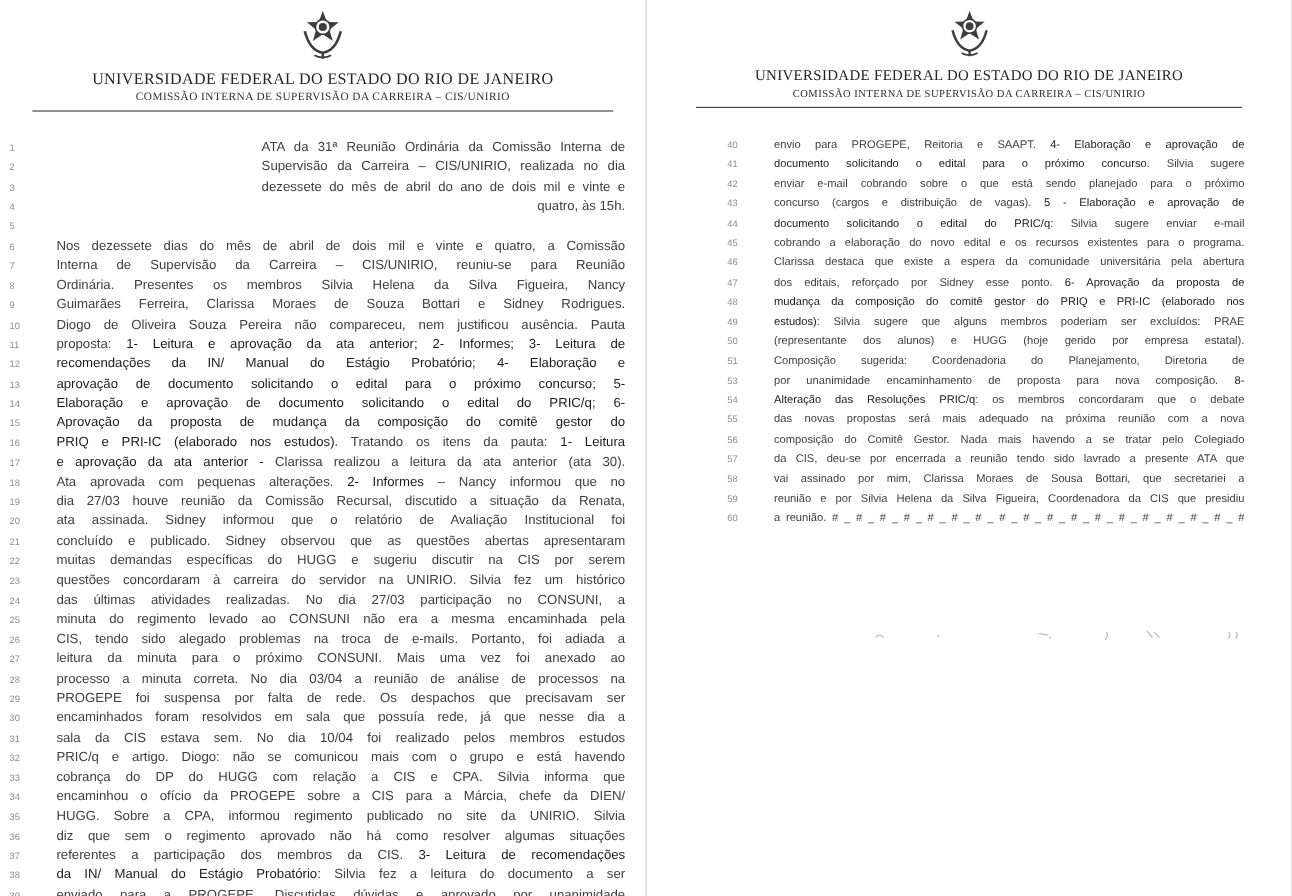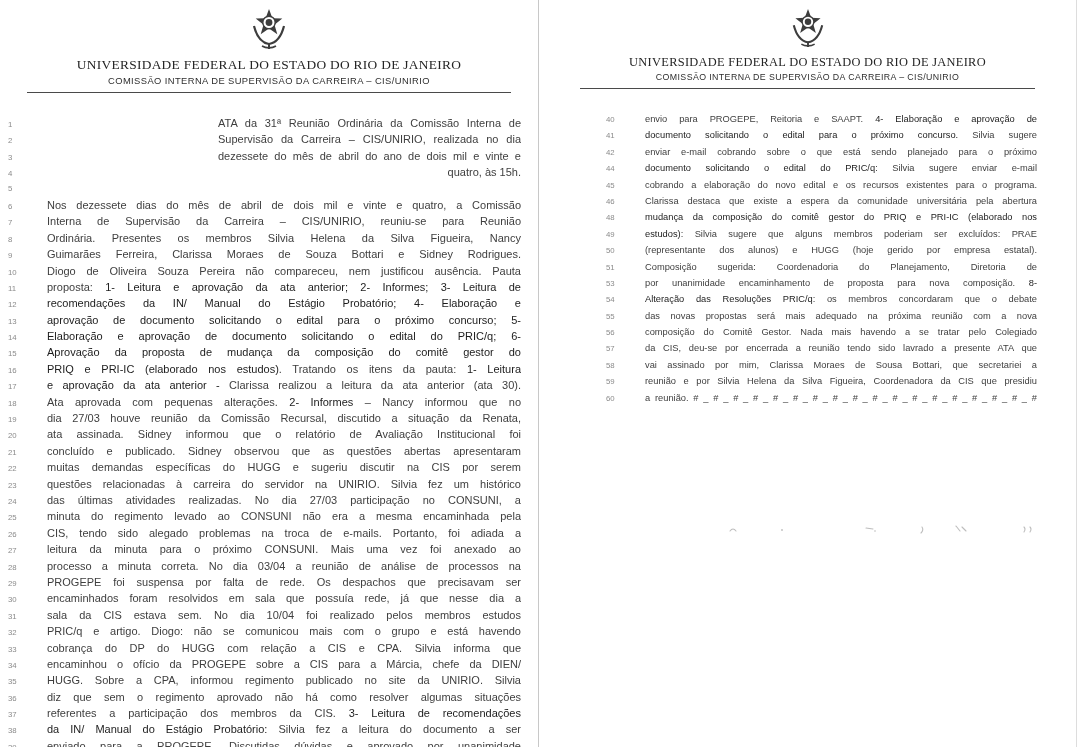--- a/index.html
+++ b/index.html
@@ -26,21 +26,21 @@
   .crest { display: inline-block; height: 42px; }
   .uni-title {
     font-family: "Liberation Serif", serif;
     font-size: 13.4px;
     letter-spacing: 0.3px;
     color: #242424;
     margin-top: 3px;
     white-space: nowrap;
   }
   .uni-sub {
-    font-family: Liberation Sans, sans-serif;
+    font-family: Liberation Serif, serif;
     font-size: 9.4px;
     letter-spacing: 0.4px;
     color: #2e2e2e;
     margin-top: 2px;
     white-space: nowrap;
   }
   .page-2 .uni-title { font-size: 12.4px; }
   .page-2 .uni-sub { font-size: 8.8px; }
   .header-rule { border-top: 1px solid #4a4a4a; margin: 6px auto 0 auto; }
   .page-1 .header-rule { width: 484px; }
@@ -196,21 +196,21 @@
         <div class="line-row">
           <span class="line-num">21</span>
           <span class="line-text just"><span>concluído e publicado. Sidney observou que as questões abertas apresentaram</span></span>
         </div>
         <div class="line-row">
           <span class="line-num">22</span>
           <span class="line-text just"><span>muitas demandas específicas do HUGG e sugeriu discutir na CIS por serem</span></span>
         </div>
         <div class="line-row">
           <span class="line-num">23</span>
-          <span class="line-text just"><span>questões relacionadas à carreira do servidor na UNIRIO. Silvia fez um histórico</span></span>
+          <span class="line-text just"><span>questões concordaram à carreira do servidor na UNIRIO. Silvia fez um histórico</span></span>
         </div>
         <div class="line-row">
           <span class="line-num">24</span>
           <span class="line-text just"><span>das últimas atividades realizadas. No dia 27/03 participação no CONSUNI, a</span></span>
         </div>
         <div class="line-row">
           <span class="line-num">25</span>
           <span class="line-text just"><span>minuta do regimento levado ao CONSUNI não era a mesma encaminhada pela</span></span>
         </div>
         <div class="line-row">
@@ -295,30 +295,38 @@
         </div>
         <div class="line-row">
           <span class="line-num">41</span>
           <span class="line-text just"><span class="b">documento solicitando o edital para o próximo concurso. </span><span>Silvia sugere</span></span>
         </div>
         <div class="line-row">
           <span class="line-num">42</span>
           <span class="line-text just"><span>enviar e-mail cobrando sobre o que está sendo planejado para o próximo</span></span>
         </div>
         <div class="line-row">
+          <span class="line-num">43</span>
+          <span class="line-text just"><span>concurso (cargos e distribuição de vagas). </span><span class="b">5 - Elaboração e aprovação de</span></span>
+        </div>
+        <div class="line-row">
           <span class="line-num">44</span>
           <span class="line-text just"><span class="b">documento solicitando o edital do PRIC/q</span><span>: Silvia sugere enviar e-mail</span></span>
         </div>
         <div class="line-row">
           <span class="line-num">45</span>
           <span class="line-text just"><span>cobrando a elaboração do novo edital e os recursos existentes para o programa.</span></span>
         </div>
         <div class="line-row">
           <span class="line-num">46</span>
           <span class="line-text just"><span>Clarissa destaca que existe a espera da comunidade universitária pela abertura</span></span>
+        </div>
+        <div class="line-row">
+          <span class="line-num">47</span>
+          <span class="line-text just"><span>dos editais, reforçado por Sidney esse ponto. </span><span class="b">6- Aprovação da proposta de</span></span>
         </div>
         <div class="line-row">
           <span class="line-num">48</span>
           <span class="line-text just"><span class="b">mudança da composição do comitê gestor do PRIQ e PRI-IC (elaborado nos</span></span>
         </div>
         <div class="line-row">
           <span class="line-num">49</span>
           <span class="line-text just"><span class="b">estudos)</span><span>: Silvia sugere que alguns membros poderiam ser excluídos: PRAE</span></span>
         </div>
         <div class="line-row">

